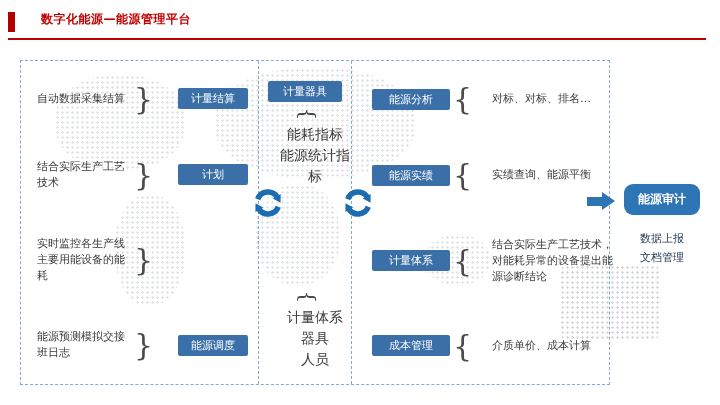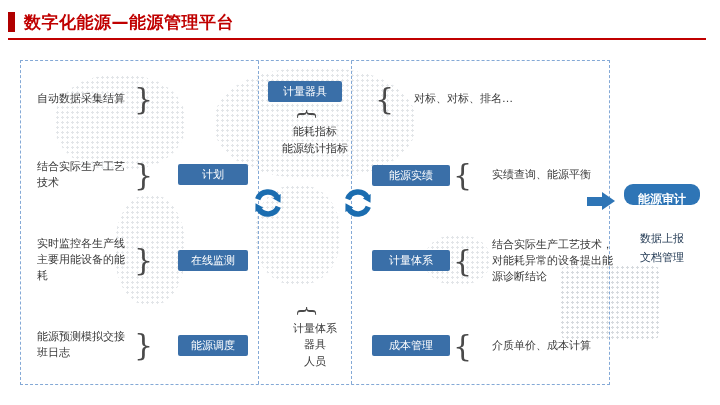--- a/index.html
+++ b/index.html
@@ -1,21 +1,21 @@
 <!DOCTYPE html>
 <html><head>
 <meta charset="utf-8">
 <style>
   * { margin:0; padding:0; box-sizing:border-box; }
   body { font-family:"DejaVu Sans","Liberation Sans",sans-serif; background:#888; }
   .slide { position:relative; width:720px; height:405px; background:#ffffff; overflow:hidden; }
 
   
   .accent { position:absolute; left:8px; top:12px; width:7px; height:20px; background:#b00000; }
-  .title  { position:absolute; left:24px; top:11px; font-size:17px; font-weight:bold; color:#c00000; letter-spacing:0.5px; }
+  .title  { position:absolute; left:41px; top:11px; font-size:12px; font-weight:bold; color:#c00000; letter-spacing:0.5px; }
   .rule   { position:absolute; left:8px; top:38px; width:698px; height:2px; background:#c00000; }
 
   
   .blob { position:absolute; background-image:radial-gradient(circle,#ccd1d7 1px,transparent 1.3px); background-size:5px 5px; opacity:.55; border-radius:45%; z-index:1; }
   .b1 { left:55px;  top:75px;  width:130px; height:95px; }
   .b2 { left:115px; top:195px; width:70px;  height:110px; }
   .b3 { left:215px; top:68px;  width:200px; height:110px; }
   .b4 { left:255px; top:185px; width:85px;  height:100px; }
   .b5 { left:425px; top:235px; width:65px;  height:50px; }
   .b6 { left:560px; top:265px; width:100px; height:75px; border-radius:8px; opacity:.8; }
@@ -35,32 +35,32 @@
   .lrow .btn  { margin-left:auto; }
 
   .rrow { display:flex; align-items:center; padding-left:20px; }
   .rrow .btn  { flex:0 0 78px; }
   .rrow .desc { width:130px; margin-left:17px; }
 
   .mid-top    { margin-top:20px; display:flex; flex-direction:column; align-items:center; }
   .mid-bottom { margin-top:auto; margin-bottom:14px; display:flex; flex-direction:column; align-items:center; }
   .col-mid .btn { width:74px; }
   .vbrace { transform:rotate(-90deg); font-size:20px; color:#4a4a4a; height:16px; line-height:16px; margin:4px 0 2px; font-family:"DejaVu Serif","Liberation Serif",serif; }
-  .note { font-size:11px; color:#3a3a3a; text-align:center; white-space:pre-line; line-height:1.5;margin-left:20px; }
+  .note { font-size:14px; color:#3a3a3a; text-align:center; white-space:pre-line; line-height:1.5;margin-left:20px; }
 
   
   .sync { position:absolute; z-index:3; }
   .sync-left  { left:249px; top:184px; }
   .sync-right { left:339px; top:184px; }
 
   
   .flow-arrow { position:absolute; left:587px; top:192px; display:flex; align-items:center; z-index:3; }
   .flow-arrow .shaft { width:15px; height:9px; background:#2e75b6; }
   .flow-arrow .head  { width:0; height:0; border-top:9px solid transparent; border-bottom:9px solid transparent; border-left:13px solid #2e75b6; }
-  .audit-btn  { position:absolute; left:624px; top:184px; width:76px; height:21px; line-height:31px; border-radius:9px; background:#2e75b6; color:#fff; font-size:12px; font-weight:bold; text-align:center; z-index:2; }
+  .audit-btn  { position:absolute; left:624px; top:184px; width:76px; height:31px; line-height:31px; border-radius:9px; background:#2e75b6; color:#fff; font-size:12px; font-weight:bold; text-align:center; z-index:2; }
   .audit-note { position:absolute; left:618px; top:230px; width:88px; text-align:center; font-size:11px; font-weight:normal; color:#233a54; white-space:pre-line; line-height:1.7; z-index:2; }
 </style>
 </head>
 <body>
 
 <div class="slide">
 
   <div class="accent"></div>
   <div class="title">数字化能源—能源管理平台</div>
   <div class="rule"></div>
@@ -73,30 +73,30 @@
     <div class="blob b5"></div>
     <div class="blob b6"></div>
   </div>
 
   <div class="panel">
 
     <div class="col-left">
       <div class="lrow">
         <div class="desc">自动数据采集结算</div>
         <div class="brace">}</div>
+        <div class="btn">计量结算</div>
       </div>
       <div class="lrow">
         <div class="desc">结合实际生产工艺技术</div>
         <div class="brace">}</div>
         <div class="btn">计划</div>
       </div>
       <div class="lrow">
         <div class="desc">实时监控各生产线主要用能设备的能耗</div>
         <div class="brace">}</div>
-        <div class="btn">在线监测</div>
       </div>
       <div class="lrow">
         <div class="desc">能源预测模拟交接班日志</div>
         <div class="brace">}</div>
         <div class="btn">能源调度</div>
       </div>
     </div>
 
     <div class="col-mid">
       <div class="mid-top">
@@ -108,20 +108,21 @@
       <div class="mid-bottom">
         <div class="vbrace">}</div>
         <div class="note">计量体系
 器具
 人员</div>
       </div>
     </div>
 
     <div class="col-right">
       <div class="rrow">
+        <div class="btn">能源分析</div>
         <div class="brace">{</div>
         <div class="desc">对标、对标、排名…</div>
       </div>
       <div class="rrow">
         <div class="btn">能源实绩</div>
         <div class="brace">{</div>
         <div class="desc">实绩查询、能源平衡</div>
       </div>
       <div class="rrow">
         <div class="btn">计量体系</div>

